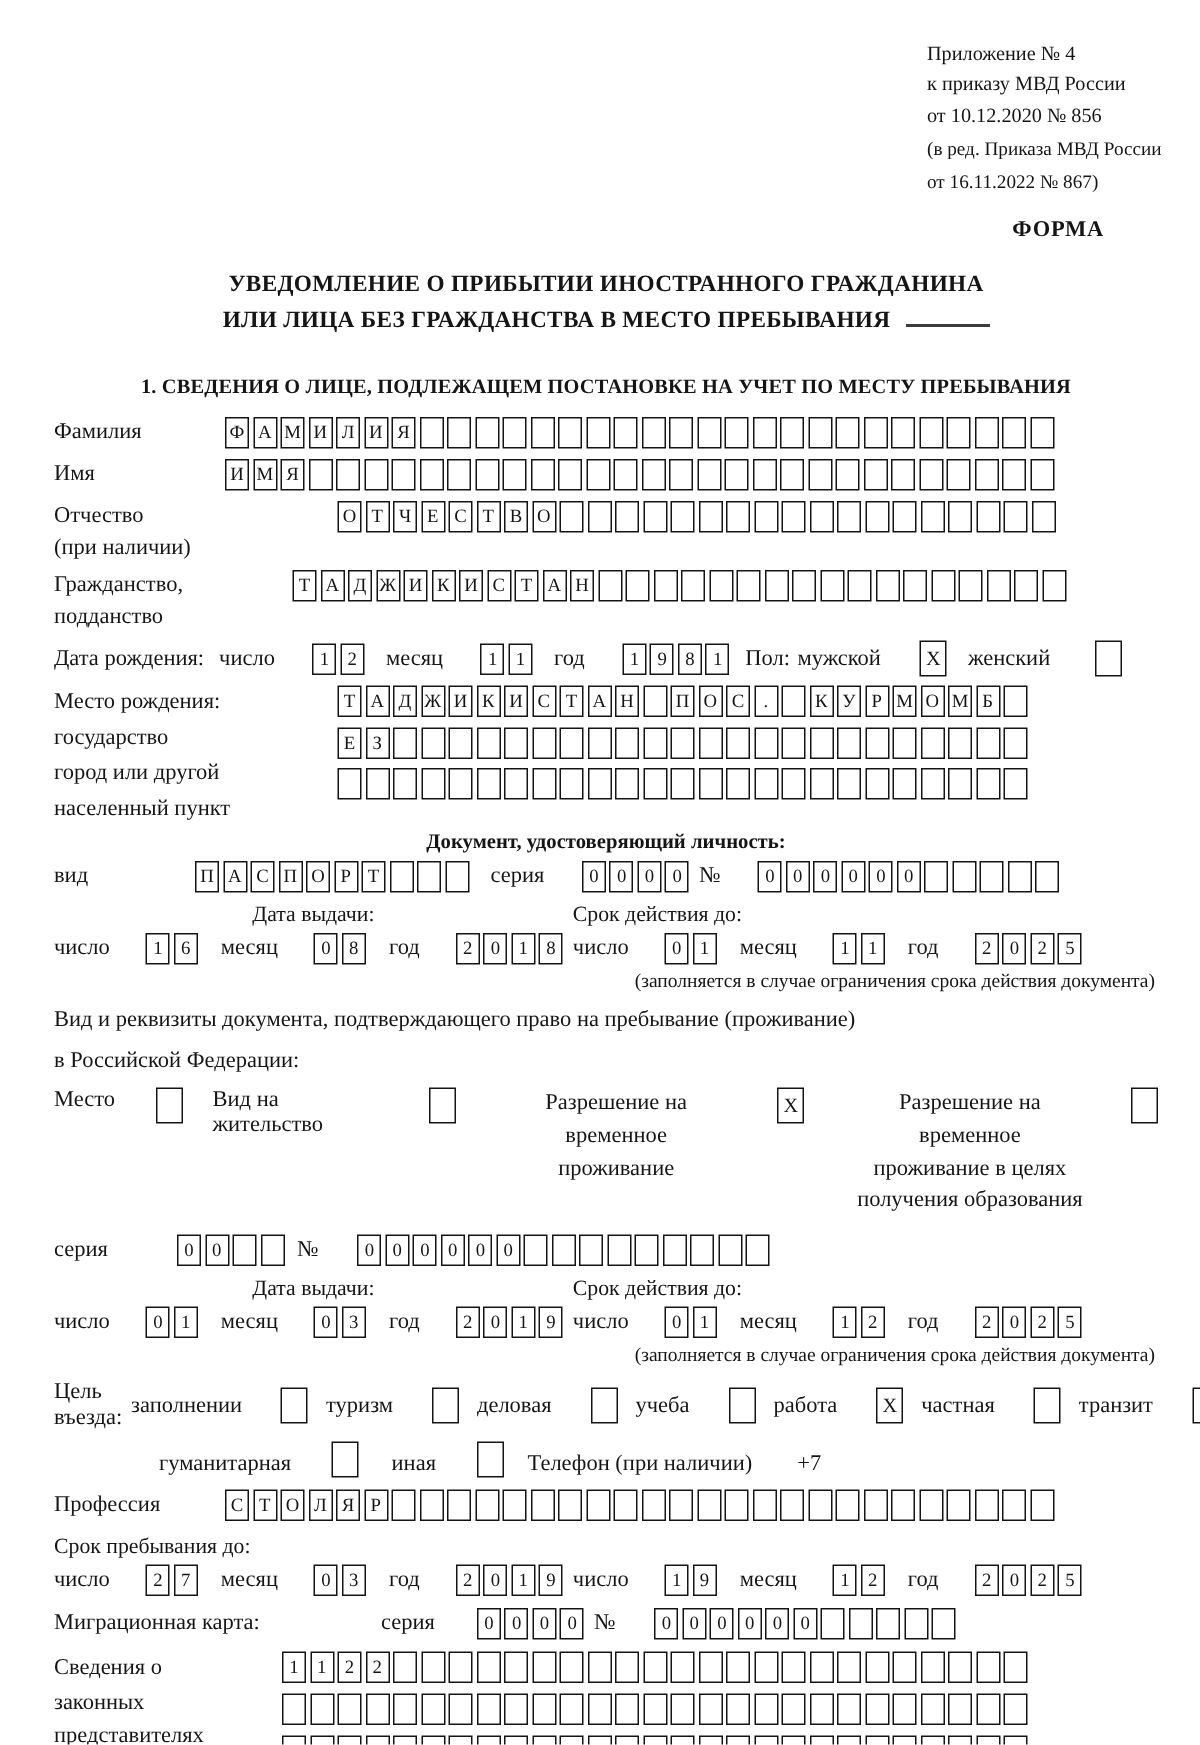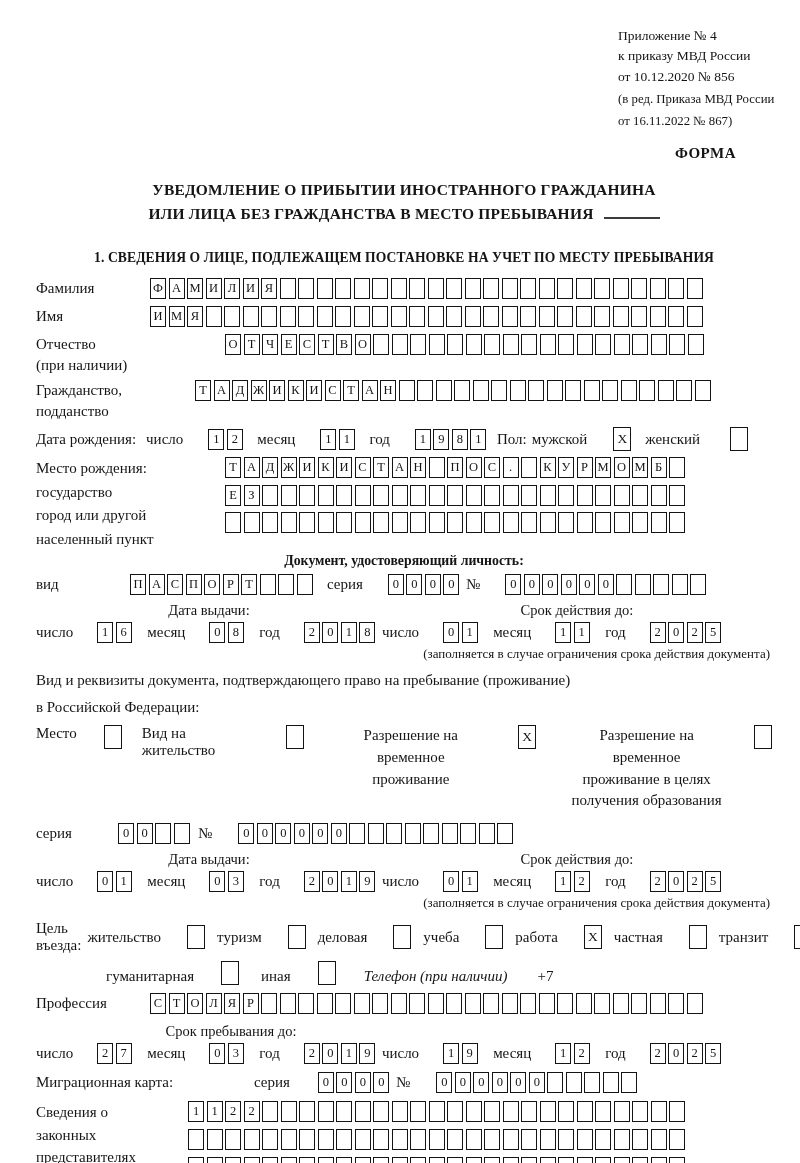--- a/index.html
+++ b/index.html
@@ -42,41 +42,41 @@
 
   
   .mr-lab { width:169px; }
   .mr-lab div { line-height:23.5px; }
   .mr-cells .cells { display:block; margin-bottom:6.5px; }
 
   
   .center-bold { text-align:center; font-weight:bold; font-size:13.8px; margin-top:9px; }
   .date-heads { display:flex; margin-top:7px; font-size:14.5px; }
   .date-heads .dh-left { width:47%; text-align:center; }
-  .date-heads .dh-right { width:53%; text-align:center; }
+  .date-heads .dh-right { width:53%; }
   .daterow { display:flex; align-items:center; margin-top:3px; }
   .dgroup { display:flex; align-items:center; }
   .dgroup-left { width:47%; }
   .dgroup .dword { margin-right:4px; }
   .dgroup .gap { margin-left:13px; }
   .note { font-size:13px; text-align:right; margin-top:3px; padding-right:2px; }
 
   
   .opts { margin-top:9px; }
   .optlab { margin-right:7px; }
   .optblock { text-align:center; line-height:1.45; margin-right:7px; }
   .ml20 { margin-left:20px; }
   .ml26 { margin-left:26px; }
   .ml30 { margin-left:30px; }
 
   .purpose .plab { margin:0 6px 0 12px; }
   .purpose2 { padding-left:70px;align-items:flex-end; }
   .purpose2 .plab { margin-right:7px; }
   .purpose2 .plab2 { margin:0 7px 0 22px; }
-  .phlab { margin-left:28px;font-style:italic; }
+  .phlab { margin-left:16px; }
   .pfx { margin:0 6px 0 30px; }
 
   
   .rep-lab { width:132px; }
   .rep-lab div { line-height:22.5px; }
   .rep-cells .cells { display:block; margin-bottom:7px; }
   .rep-note { text-align:center; font-size:13px; margin-top:14px; padding-right:0; }
 
   .mt10 { margin-top:10px; }
   .mt12 { margin-top:12px; }
@@ -239,21 +239,21 @@
       <span class="dword gap">месяц</span>
       <span class="cells"><span class="cell">1</span><span class="cell">2</span></span>
       <span class="dword gap">год</span>
       <span class="cells"><span class="cell">2</span><span class="cell">0</span><span class="cell">2</span><span class="cell">5</span></span>
     </div>
   </div>
   <div class="note">(заполняется в случае ограничения срока действия документа)</div>
 
   <div class="frow purpose" style="margin-top:9px">
     <span>Цель въезда:</span>
-    <span class="plab" style="margin-left:6px">жительство</span>
+    <span class="plab" style="margin-left:6px">заполнении</span>
     <span class="cells cb"><span class="cell">&nbsp;</span></span>
     <span class="plab">туризм</span>
     <span class="cells cb"><span class="cell">&nbsp;</span></span>
     <span class="plab">деловая</span>
     <span class="cells cb"><span class="cell">&nbsp;</span></span>
     <span class="plab">учеба</span>
     <span class="cells cb"><span class="cell">&nbsp;</span></span>
     <span class="plab">работа</span>
     <span class="cells cb"><span class="cell">X</span></span>
     <span class="plab">частная</span>

